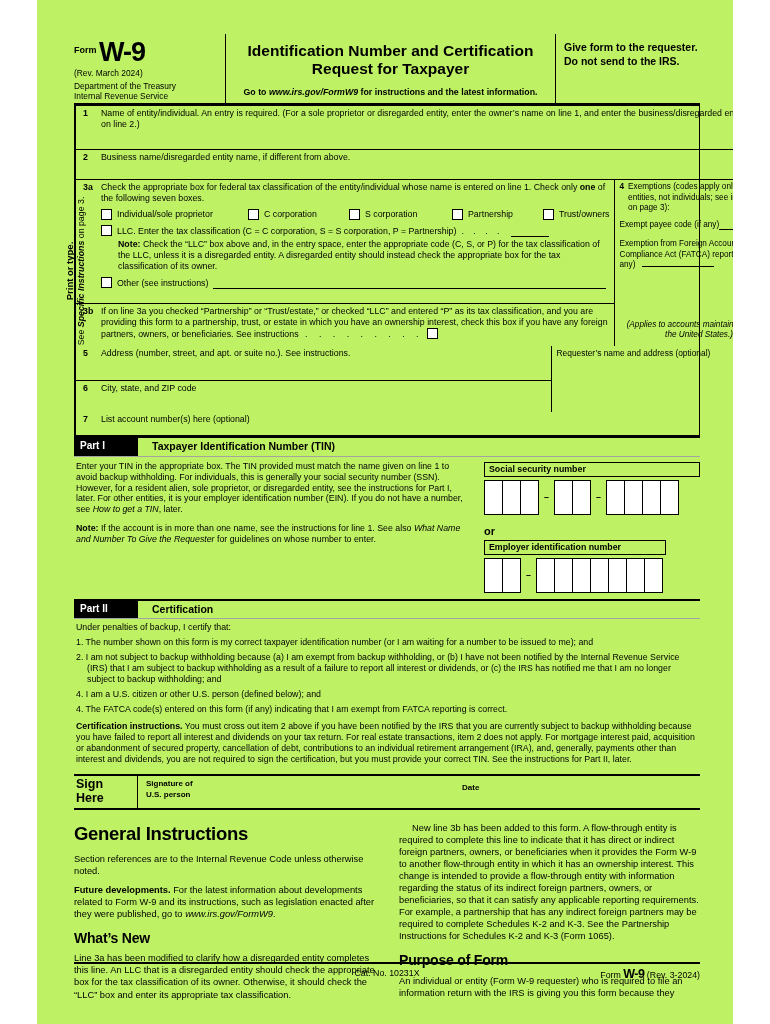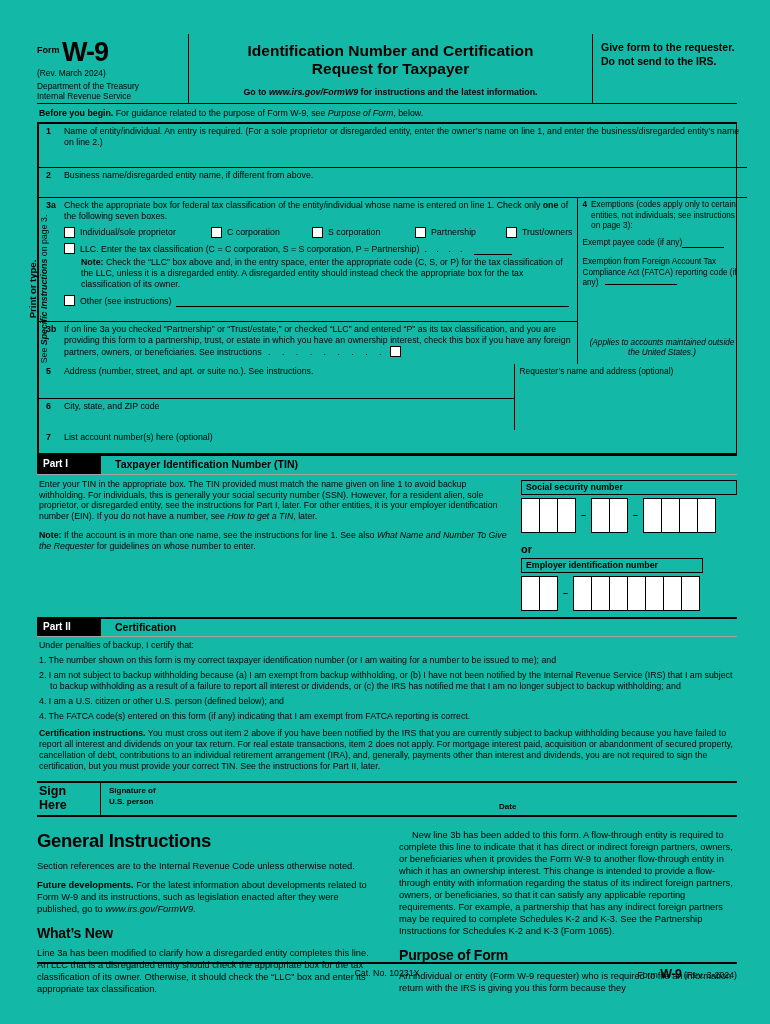--- a/index.html
+++ b/index.html
@@ -1,21 +1,21 @@
 <!DOCTYPE html>
 <html><head>
 <meta charset="utf-8">
 <style>
   * { box-sizing: border-box; margin: 0; padding: 0; }
   html, body { background: #ffffff; }
   .page {
     position: relative;
-    width: 770px; height: 1024px;
+    width: 696px; height: 1024px;
     margin: 0 auto;
-    background: #14b8a6;
+    background: #bef264;
     color: #000;
     font-family: "Liberation Sans", sans-serif;
     font-size: 8.8px;
     line-height: 1.25;
     padding: 34px 33px 10px 37px;
     overflow: hidden;
   }
   .b { font-weight: bold; }
   .i { font-style: italic; }
   .bi { font-weight: bold; font-style: italic; }
@@ -115,21 +115,21 @@
   .p2-intro { margin-bottom: 4px; }
   .cert-item { padding-left: 11px; text-indent: -11px; margin-bottom: 4px; }
   .cert-instr { margin-top: 6px; margin-bottom: 5px; }
 
   
   .sign-row { display: flex; border-top: 2px solid #000; border-bottom: 2px solid #000; min-height: 34px; }
   .sign-label { width: 64px; flex: none; border-right: 1px solid #000; font-weight: bold; font-size: 12.5px; line-height: 1.1; padding: 2px 2px 2px 2px; }
   .sign-sig { flex: 1; display: flex; }
   .sig-text { font-weight: bold; font-size: 8px; line-height: 1.3; padding: 3px 0 0 8px; }
   .sig-space { flex: 1; }
-  .sign-date { width: 240px; flex: none; display: flex; flex-direction: column; justify-content: flex-end; padding: 7px 0 3px 2px; }
+  .sign-date { width: 240px; flex: none; display: flex; flex-direction: column; padding: 7px 0 3px 2px; }
   .date-text { font-weight: bold; font-size: 8px; }
 
   
   .bottom { display: flex; gap: 24px; margin-top: 12px; font-size: 9.3px; line-height: 1.3; }
   .bcol { flex: 1; min-width: 0; }
   .gi-title { font-size: 18.5px; font-weight: bold; letter-spacing: -0.3px; margin-bottom: 7px; }
   .sub-title { font-size: 14px; font-weight: bold; letter-spacing: -0.2px; margin: 9px 0 5px; }
   .bcol p { margin-bottom: 7px; }
   .first-indent { text-indent: 13px; }
 
@@ -162,23 +162,20 @@
         <div>Identification Number and Certification</div>
         <div>Request for Taxpayer</div>
       </div>
       <div class="h-goto">
         <span>Go to </span><span class="bi">www.irs.gov/FormW9</span><span> for instructions and the latest information.</span>
       </div>
     </div>
     <div class="h-right">Give form to the requester. Do not send to the IRS.</div>
   </div>
 
-  <div class="before-line">
-    <span class="b">Before you begin.</span><span> For guidance related to the purpose of Form W-9, see </span><span class="i">Purpose of Form</span><span>, below.</span>
-  </div>
 
   <div class="w9-table">
     <div class="side-col">
       <div class="side-rot">
         <div class="l1">Print or type.</div>
         <div class="l2">
           <span>See </span><span class="bi">Specific Instructions</span><span> on page 3.</span>
         </div>
       </div>
     </div>

